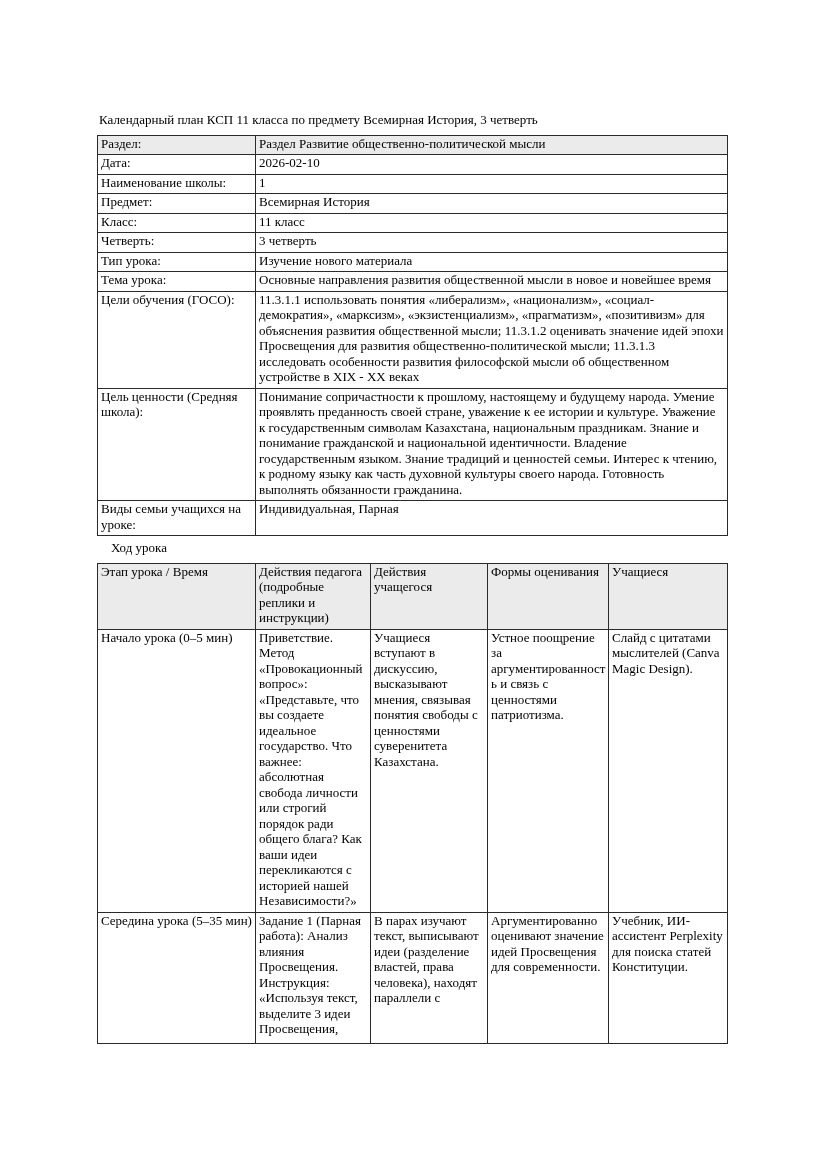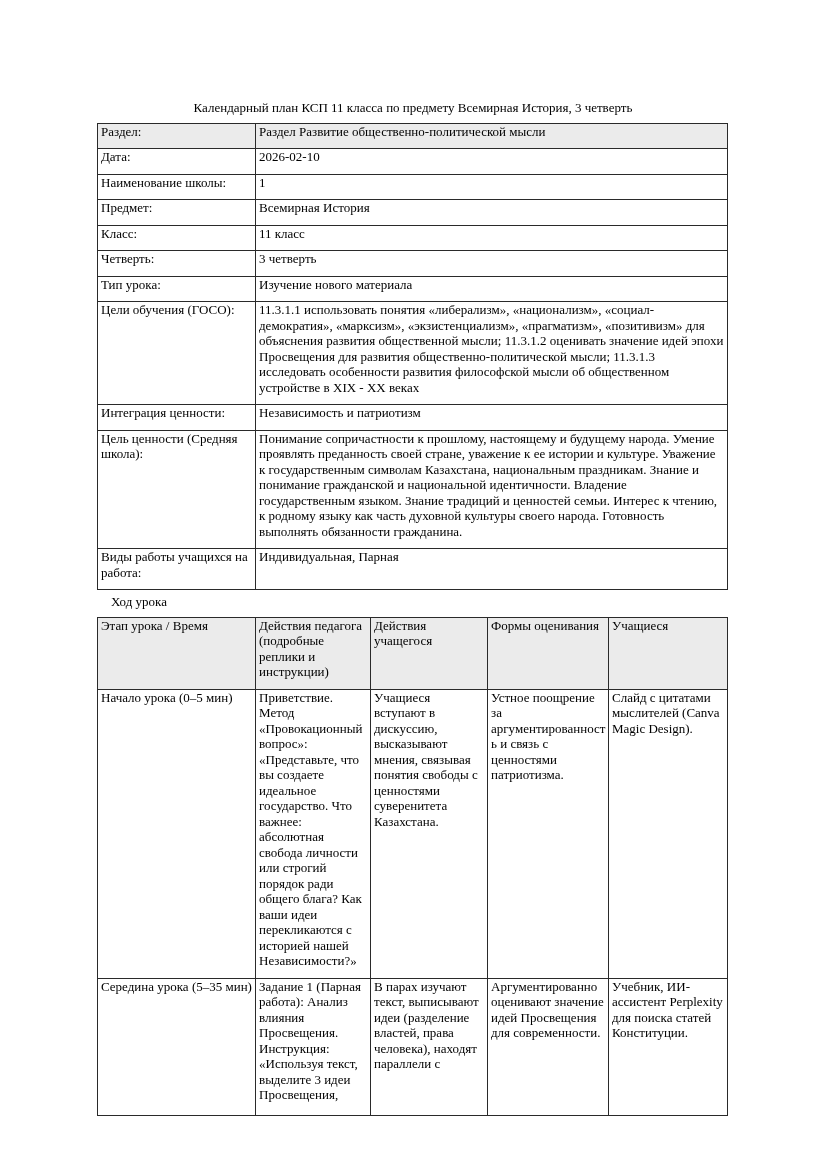--- a/index.html
+++ b/index.html
@@ -17,32 +17,31 @@
     color: #000000;
     position: relative;
   }
   .page {
     position: absolute;
     left: 97px;
     top: 100px;
     width: 630px;
   }
   .doc-title {
-    margin: 0 0 7px 2px;
+    margin: 12px 0 7px 2px;
     white-space: nowrap;
-    text-align: center;
   }
   table {
     border-collapse: collapse;
     width: 630px;
     table-layout: fixed;
   }
   td, th {
     border: 1px solid #2a2a2a;
-    padding: 0 2px 9px 3px;
+    padding: 0 2px 3px 3px;
     vertical-align: top;
     text-align: left;
     font-weight: normal;
     overflow: hidden;
     word-wrap: break-word;
   }
   tr.shaded td, tr.shaded th {
     background: #ebebeb;
   }
   .section-heading {
@@ -88,33 +87,33 @@
       </tr>
       <tr>
         <td>Четверть:</td>
         <td>3 четверть</td>
       </tr>
       <tr>
         <td>Тип урока:</td>
         <td>Изучение нового материала</td>
       </tr>
       <tr>
+        <td>Тема урока:</td>
+        <td>Основные направления развития общественной мысли в новое и новейшее время</td>
+      </tr>
+      <tr>
         <td>Цели обучения (ГОСО):</td>
         <td>11.3.1.1 использовать понятия «либерализм», «национализм», «социал-демократия», «марксизм», «экзистенциализм», «прагматизм», «позитивизм» для объяснения развития общественной мысли; 11.3.1.2 оценивать значение идей эпохи Просвещения для развития общественно-политической мысли; 11.3.1.3 исследовать особенности развития философской мысли об общественном устройстве в XIX - XX веках</td>
-      </tr>
-      <tr>
-        <td>Интеграция ценности:</td>
-        <td>Независимость и патриотизм</td>
       </tr>
       <tr>
         <td>Цель ценности (Средняя школа):</td>
         <td>Понимание сопричастности к прошлому, настоящему и будущему народа. Умение проявлять преданность своей стране, уважение к ее истории и культуре. Уважение к государственным символам Казахстана, национальным праздникам. Знание и понимание гражданской и национальной идентичности. Владение государственным языком. Знание традиций и ценностей семьи. Интерес к чтению, к родному языку как часть духовной культуры своего народа. Готовность выполнять обязанности гражданина.</td>
       </tr>
       <tr>
-        <td>Виды работы учащихся на работа:</td>
+        <td>Виды семьи учащихся на уроке:</td>
         <td>Индивидуальная, Парная</td>
       </tr>
     </tbody>
   </table>
 
   <div class="section-heading">Ход урока</div>
 
   <table>
     <colgroup>
       <col style="width:158px">

